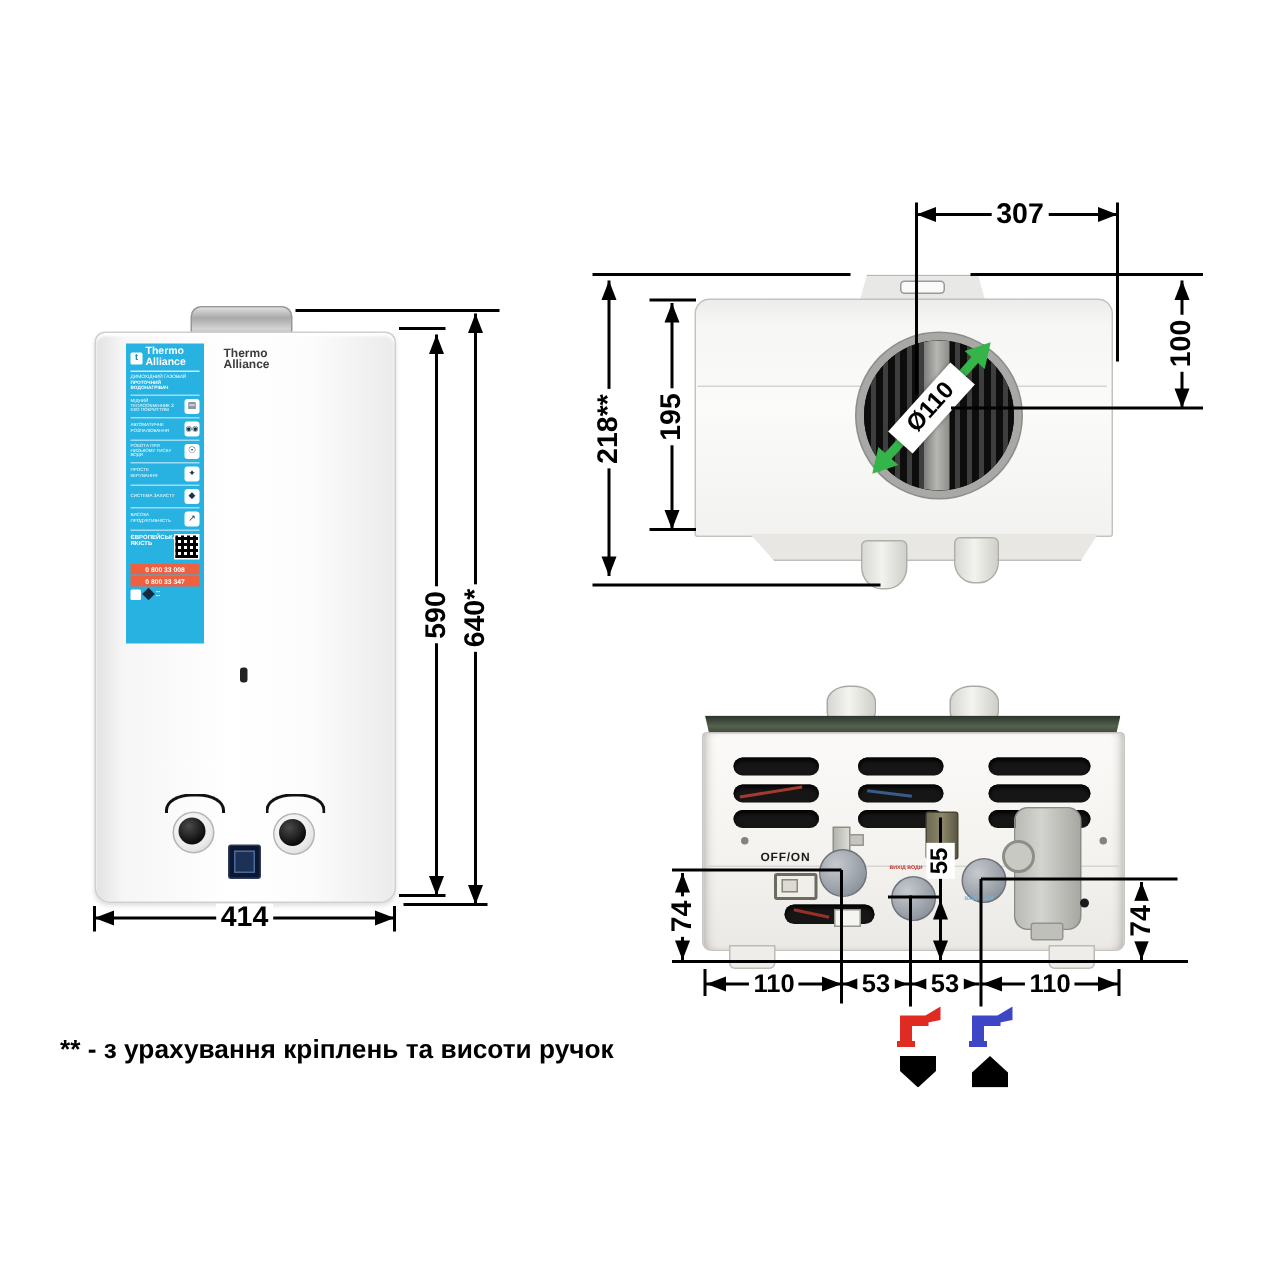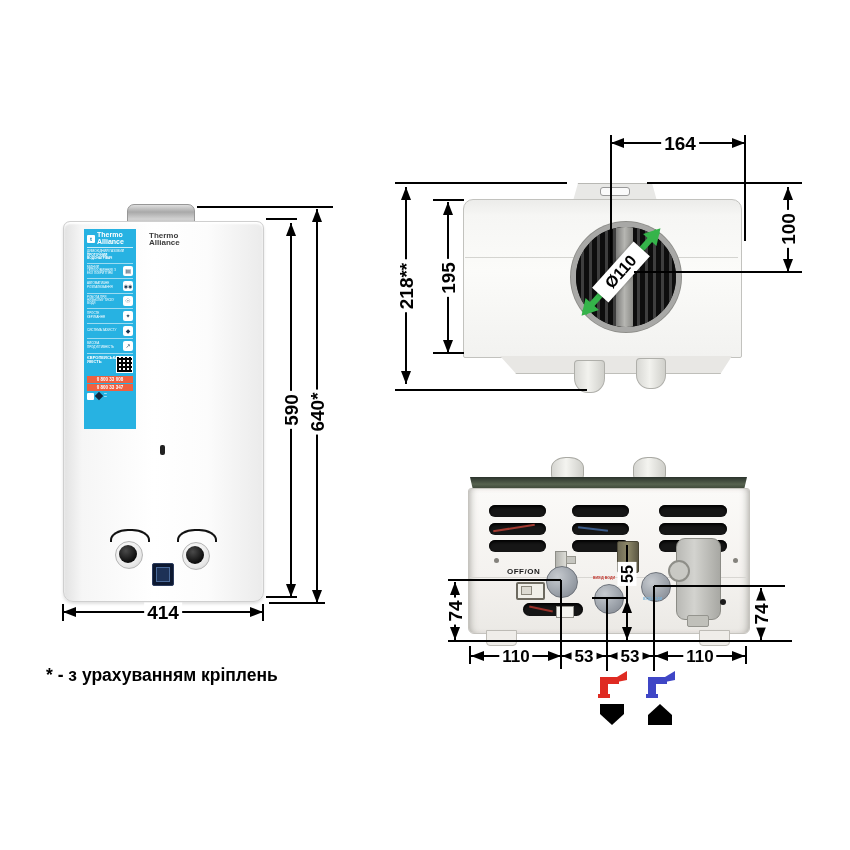--- a/index.html
+++ b/index.html
@@ -147,21 +147,21 @@
       <div style="position:absolute;left:4px;top:11px;width:110px;height:6px;background:#35b44a;"></div>
       <div class="gah" style="left:0;top:5px;border-top:9px solid transparent;border-bottom:9px solid transparent;border-right:16px solid #35b44a;"></div>
       <div class="gah" style="left:102px;top:5px;border-top:9px solid transparent;border-bottom:9px solid transparent;border-left:16px solid #35b44a;"></div>
       <div style="position:absolute;left:28px;top:3px;width:62px;height:22px;background:#fff;color:#000;font-weight:700;font-size:16px;line-height:22px;text-align:center;box-shadow:0 0 3px rgba(0,0,0,0.35);">Ø110</div>
     </div>
 
     <div class="ln" style="left:610px;top:135px;width:2px;height:128px;"></div>
     <div class="ln" style="left:611px;top:142px;width:134px;height:2px;"></div>
     <div class="ah ah-left" style="left:611px;top:138px;"></div>
     <div class="ah ah-right" style="left:732px;top:138px;"></div>
-    <div class="dl" style="left:680px;top:143px;">164</div>
+    <div class="dl" style="left:680px;top:143px;">307</div>
     <div class="ln" style="left:744px;top:135px;width:2px;height:106px;"></div>
     <div class="ln" style="left:647px;top:182px;width:155px;height:2px;"></div>
     <div class="ln" style="left:634px;top:271px;width:168px;height:2px;"></div>
     <div class="ln" style="left:787px;top:187px;width:2px;height:85px;"></div>
     <div class="ah ah-up" style="left:783px;top:187px;"></div>
     <div class="ah ah-down" style="left:783px;top:259px;"></div>
     <div class="dl v" style="left:788px;top:229px;">100</div>
     <div class="ln" style="left:395px;top:182px;width:172px;height:2px;"></div>
     <div class="ln" style="left:405px;top:187px;width:2px;height:197px;"></div>
     <div class="ah ah-up" style="left:401px;top:187px;"></div>
@@ -281,15 +281,15 @@
         <rect x="5" y="13" width="8" height="14"></rect>
         <rect x="3" y="26" width="12" height="4"></rect>
         <rect x="5" y="9" width="19" height="7"></rect>
         <polygon points="22,9 32,3 32,12 22,14"></polygon>
       </g>
     </svg>
     <div style="position:absolute;left:600px;top:704px;width:24px;height:21px;background:#000;clip-path:polygon(0 0,100% 0,100% 48%,50% 100%,0 48%);"></div>
     <div style="position:absolute;left:648px;top:704px;width:24px;height:21px;background:#000;clip-path:polygon(50% 0,100% 52%,100% 100%,0 100%,0 52%);"></div>
   </div>
 
-  <div style="position:absolute;left:46px;top:665px;font-size:17.5px;font-weight:700;">* - з урахуванням кріплень</div>
+  <div style="position:absolute;left:40px;top:689px;font-size:17.5px;font-weight:700;">** - з урахування кріплень та висоти ручок</div>
 
 </div>
 
 </body></html>

